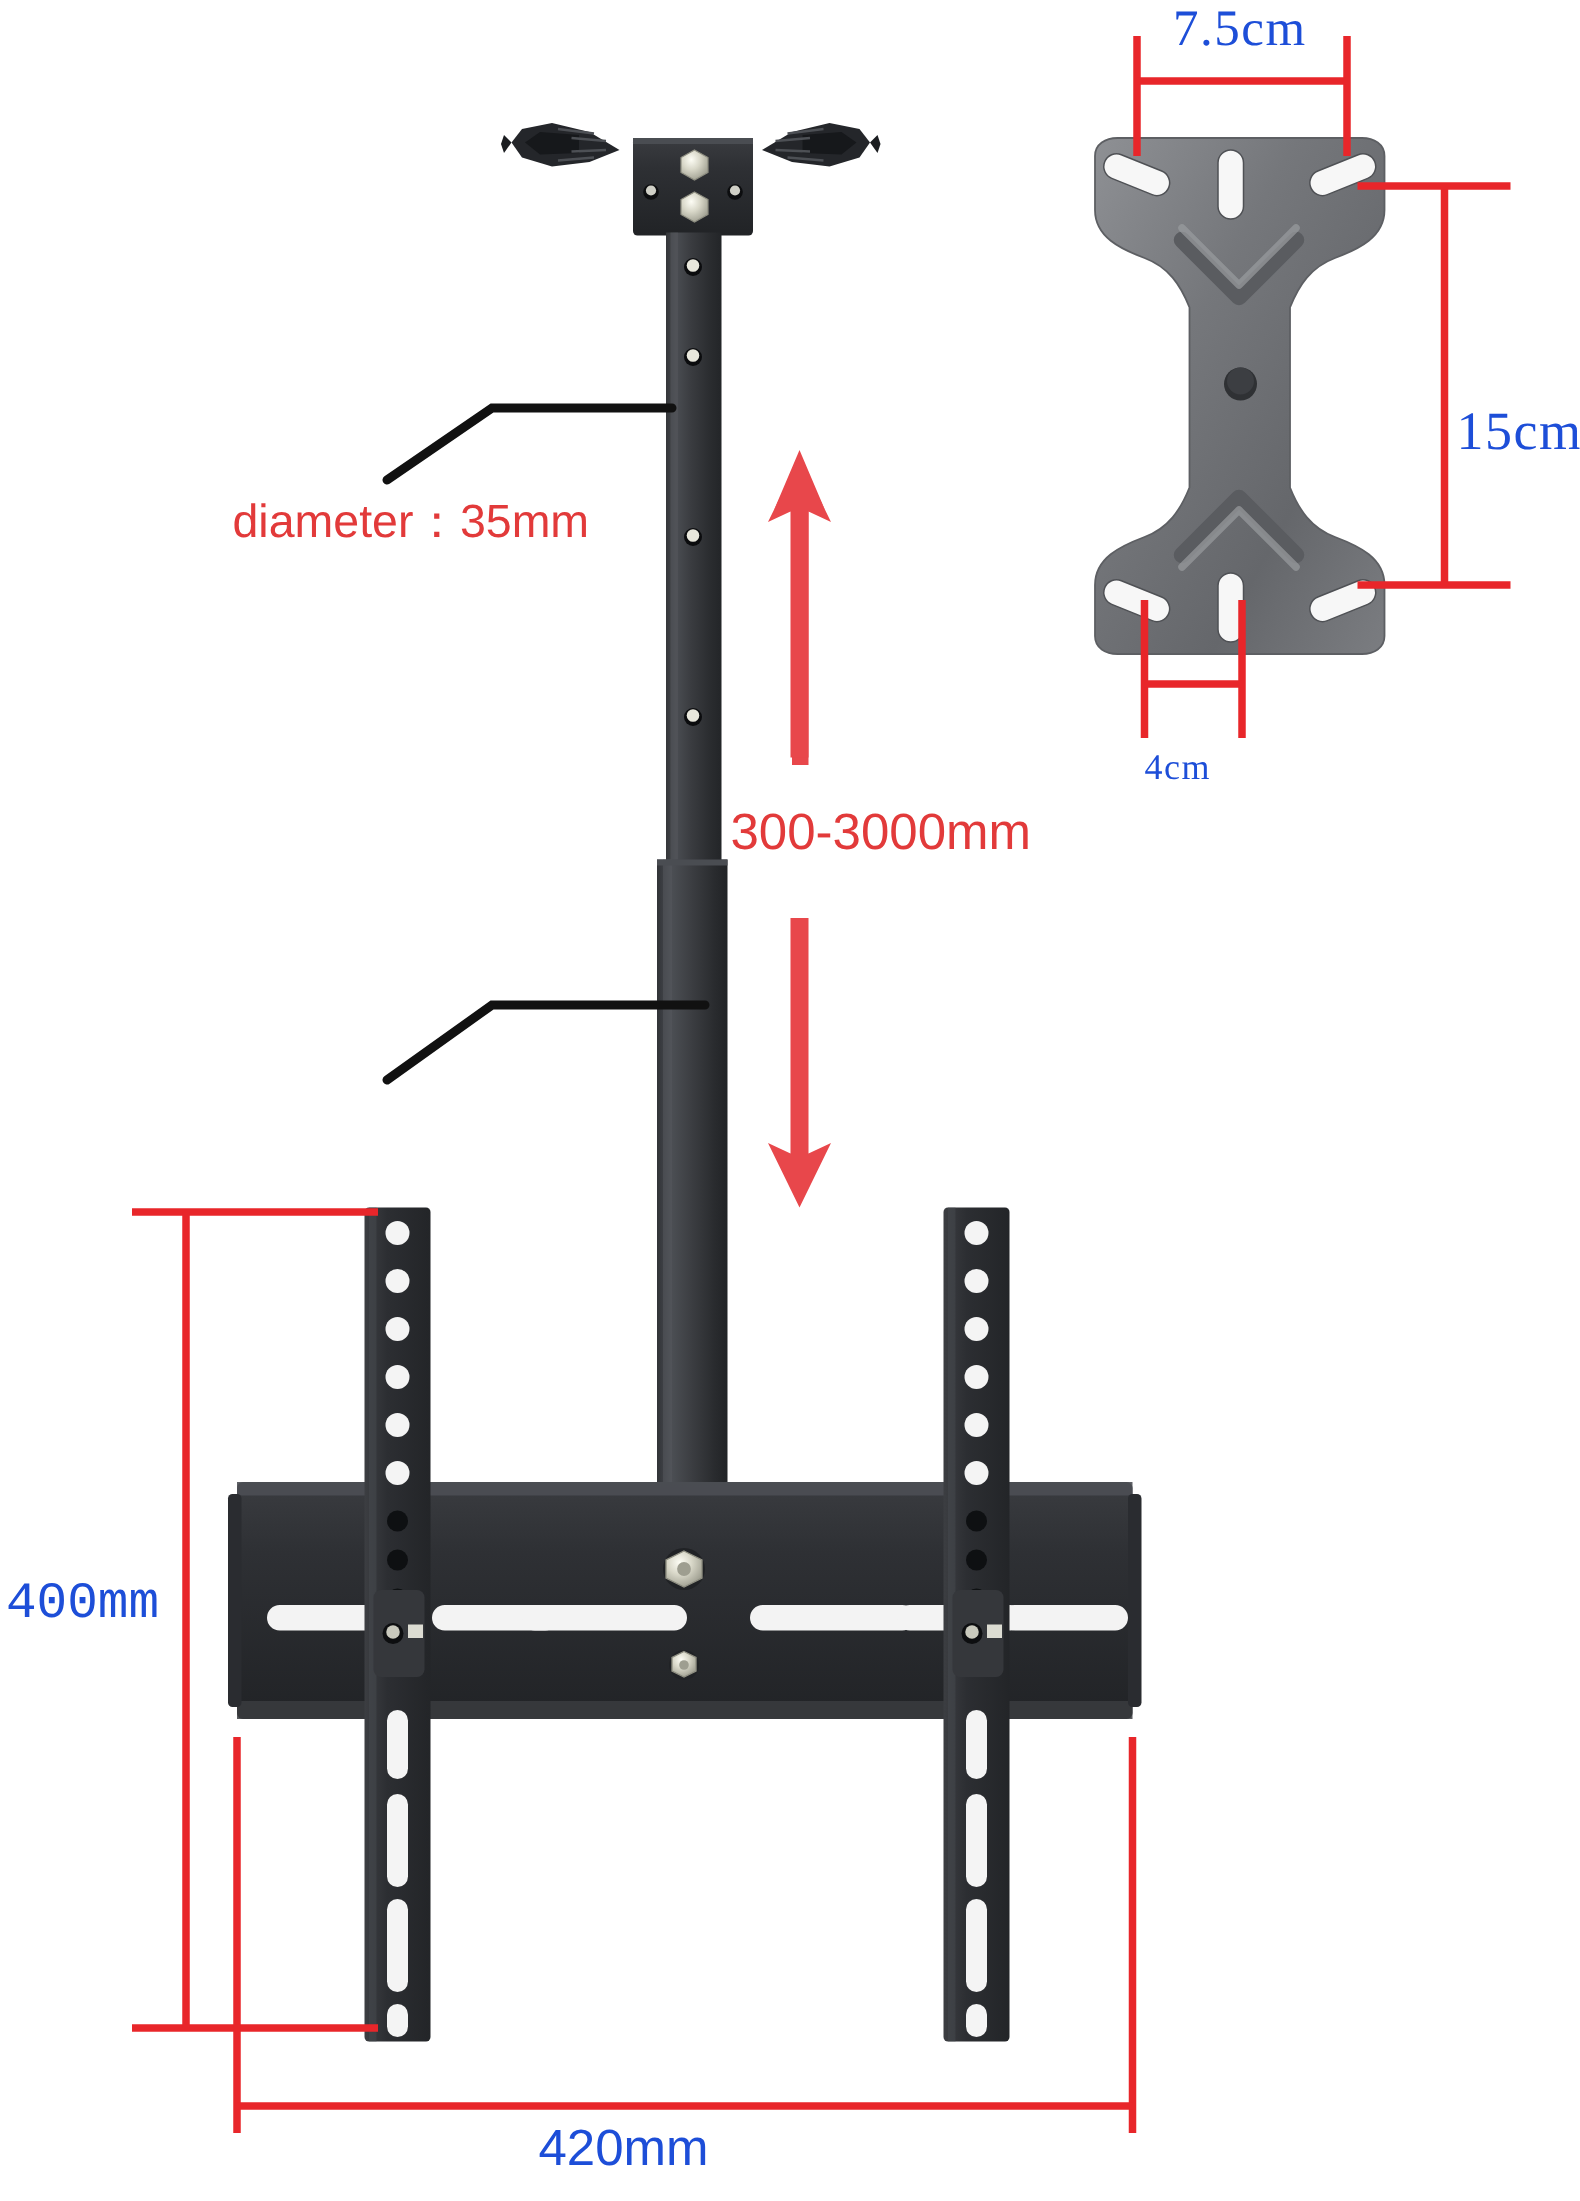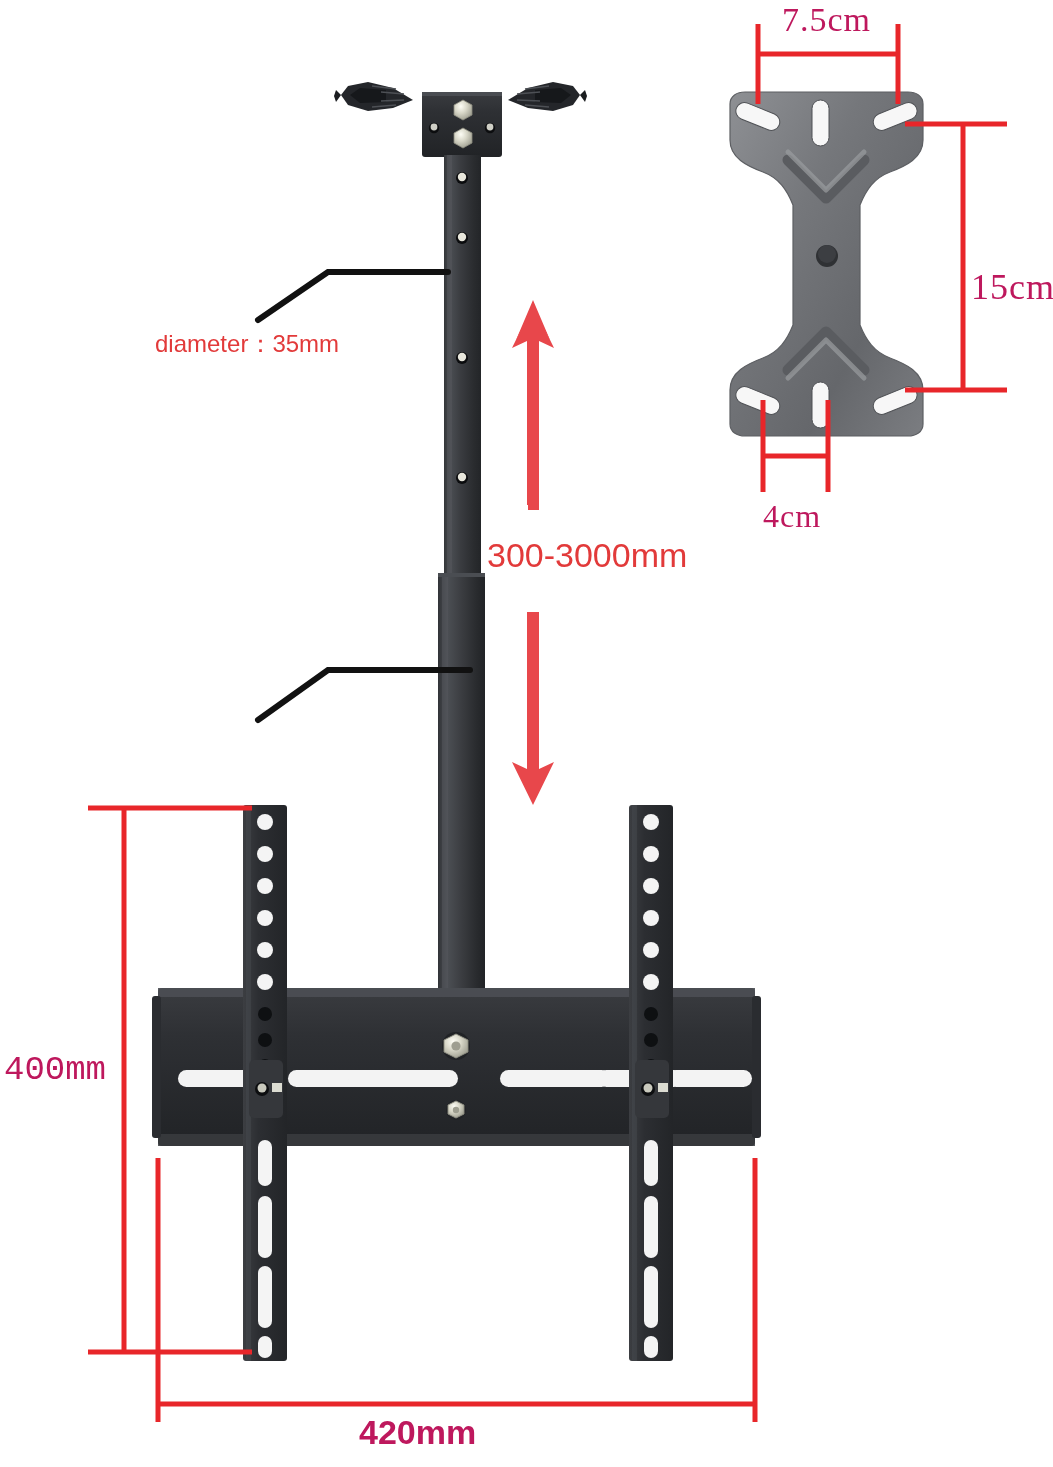--- a/index.html
+++ b/index.html
@@ -2,21 +2,21 @@
 <html><head>
 <meta charset="utf-8">
 <style>
   html,body{margin:0;padding:0;background:#ffffff;}
   body{width:1053px;height:1467px;overflow:hidden;
        font-family:"Liberation Sans",sans-serif;}
   #stage{position:relative;width:1053px;height:1467px;background:#fff;}
   svg.layer{position:absolute;left:0;top:0;width:1053px;height:1467px;}
   .lbl{position:absolute;white-space:nowrap;line-height:1;}
   .lbl-red{color:#e23a3a;}
-  .lbl-blk{color:#be185d;}
+  .lbl-blk{color:#1d4ed8;}
   .serif{font-family:"Liberation Serif",serif;}
   .sans{font-family:"Liberation Sans",sans-serif;}
 </style>
 </head>
 <body>
 
 <div id="stage">
 
   <svg class="layer" viewBox="0 0 1053 1467">
     <defs>
@@ -286,28 +286,28 @@
       <path d="M533,305 L512,348 L527,341 L527,505 L539,505 L539,341 L554,348 Z"></path>
       <path d="M533,805 L512,762 L527,769 L527,612 L539,612 L539,769 L554,762 Z"></path>
     </g>
 
     <g stroke="#111111" stroke-width="6" fill="none" stroke-linecap="round">
       <path d="M258,320 L328,272 L448,272"></path>
       <path d="M258,720 L328,670 L470,670"></path>
     </g>
   </svg>
 
-  <div class="lbl lbl-red sans" style="left:155px;top:332px;font-size:24px;">diameter：35mm</div>
+  <div class="lbl lbl-red sans" style="left:155px;top:332px;font-size:31px;">diameter：35mm</div>
 
 
   <div class="lbl lbl-red sans" style="left:487px;top:538px;font-size:34px;">300-3000mm</div>
 
   <div class="lbl lbl-blk serif" style="left:782px;top:3px;font-size:34px;letter-spacing:1px;">7.5cm</div>
 
   <div class="lbl lbl-blk serif" style="left:971px;top:269px;font-size:36px;letter-spacing:1px;">15cm</div>
 
-  <div class="lbl lbl-blk serif" style="left:763px;top:500px;font-size:32px;letter-spacing:1px;">4cm</div>
+  <div class="lbl lbl-blk serif" style="left:763px;top:500px;font-size:24px;letter-spacing:1px;">4cm</div>
 
   <div class="lbl lbl-blk sans" style="left:4px;top:1053px;font-size:34px;font-family:Liberation Mono, monospace;">400mm</div>
 
-  <div class="lbl lbl-blk sans" style="left:359px;top:1415px;font-size:34px;font-weight:bold;">420mm</div>
+  <div class="lbl lbl-blk sans" style="left:359px;top:1415px;font-size:34px;">420mm</div>
 
 </div>
 
 </body></html>

